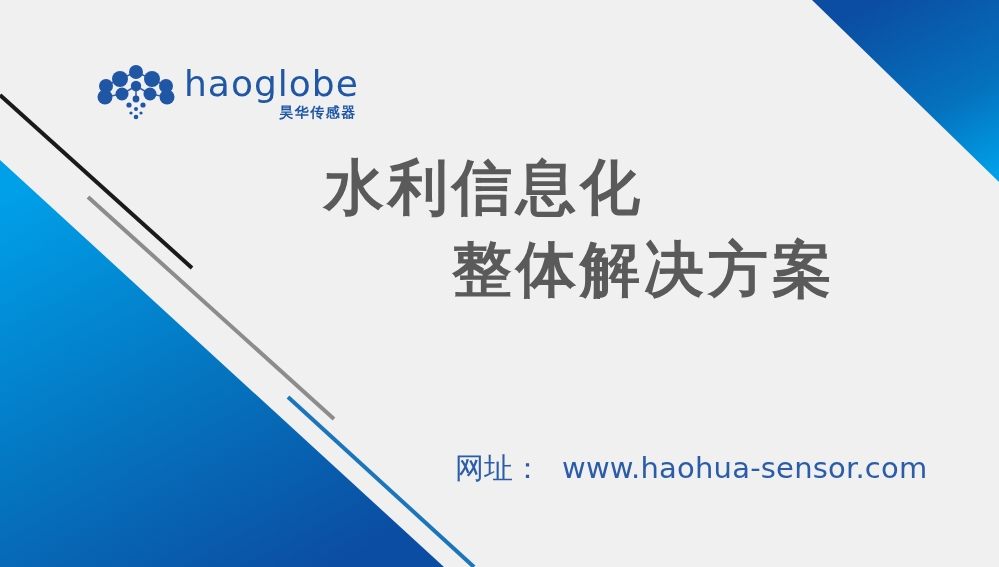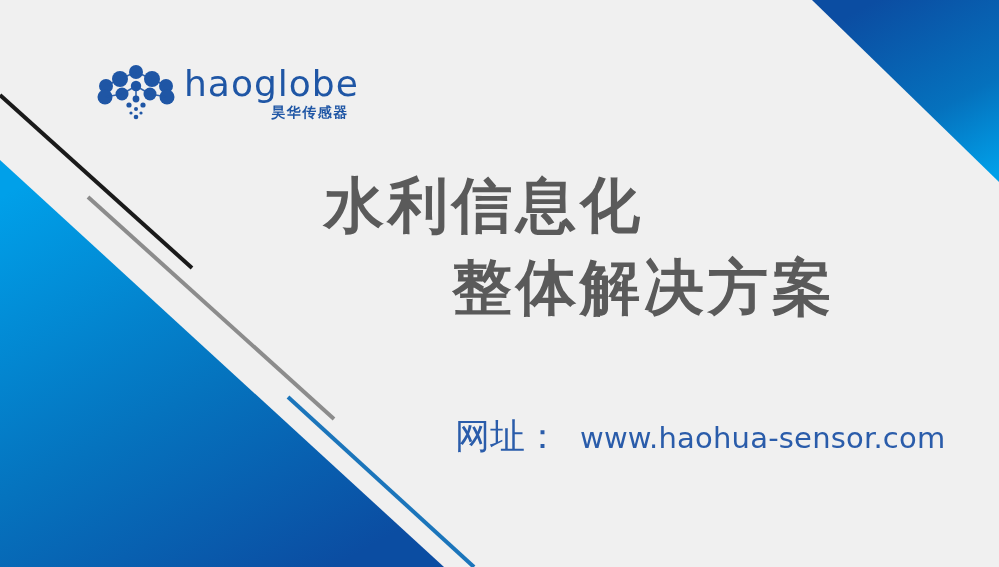--- a/index.html
+++ b/index.html
@@ -55,28 +55,28 @@
     font-weight: 400;
   }
   .logo-sub {
     font-family: "DejaVu Sans", sans-serif;
     font-size: 14px;
     line-height: 16px;
     letter-spacing: 1.5px;
     color: #1f56a5;
     font-weight: 700;
     margin-top: 1px;
-    margin-right: 10px;
+    margin-right: 2px;
   }
 
   
   .headline {
     position: absolute;
     left: 0;
-    top: 164px;
+    top: 146px;
     width: 952px;
   }
   .headline-line {
     font-family: "DejaVu Sans", sans-serif;
     font-weight: 700;
     font-size: 60px;
     line-height: 82px;
     color: #5a5a5a;
     letter-spacing: 4px;
     white-space: nowrap;
@@ -89,23 +89,24 @@
     position: absolute;
     left: 455px;
     top: 418px;
     display: flex;
     align-items: baseline;
     color: #2a5caa;
     white-space: nowrap;
   }
   .website-label {
     font-family: "DejaVu Sans", sans-serif;
-    font-size: 35px;
+    font-size: 29px;
     line-height: 36px;
     letter-spacing: 0px;
+    margin-top: 32px;
   }
   .website-url {
     font-family: "DejaVu Sans", sans-serif;
     font-size: 29px;
     line-height: 36px;
     margin-left: 20px;
     letter-spacing: 0.2px;
   }
 </style>
 </head>

